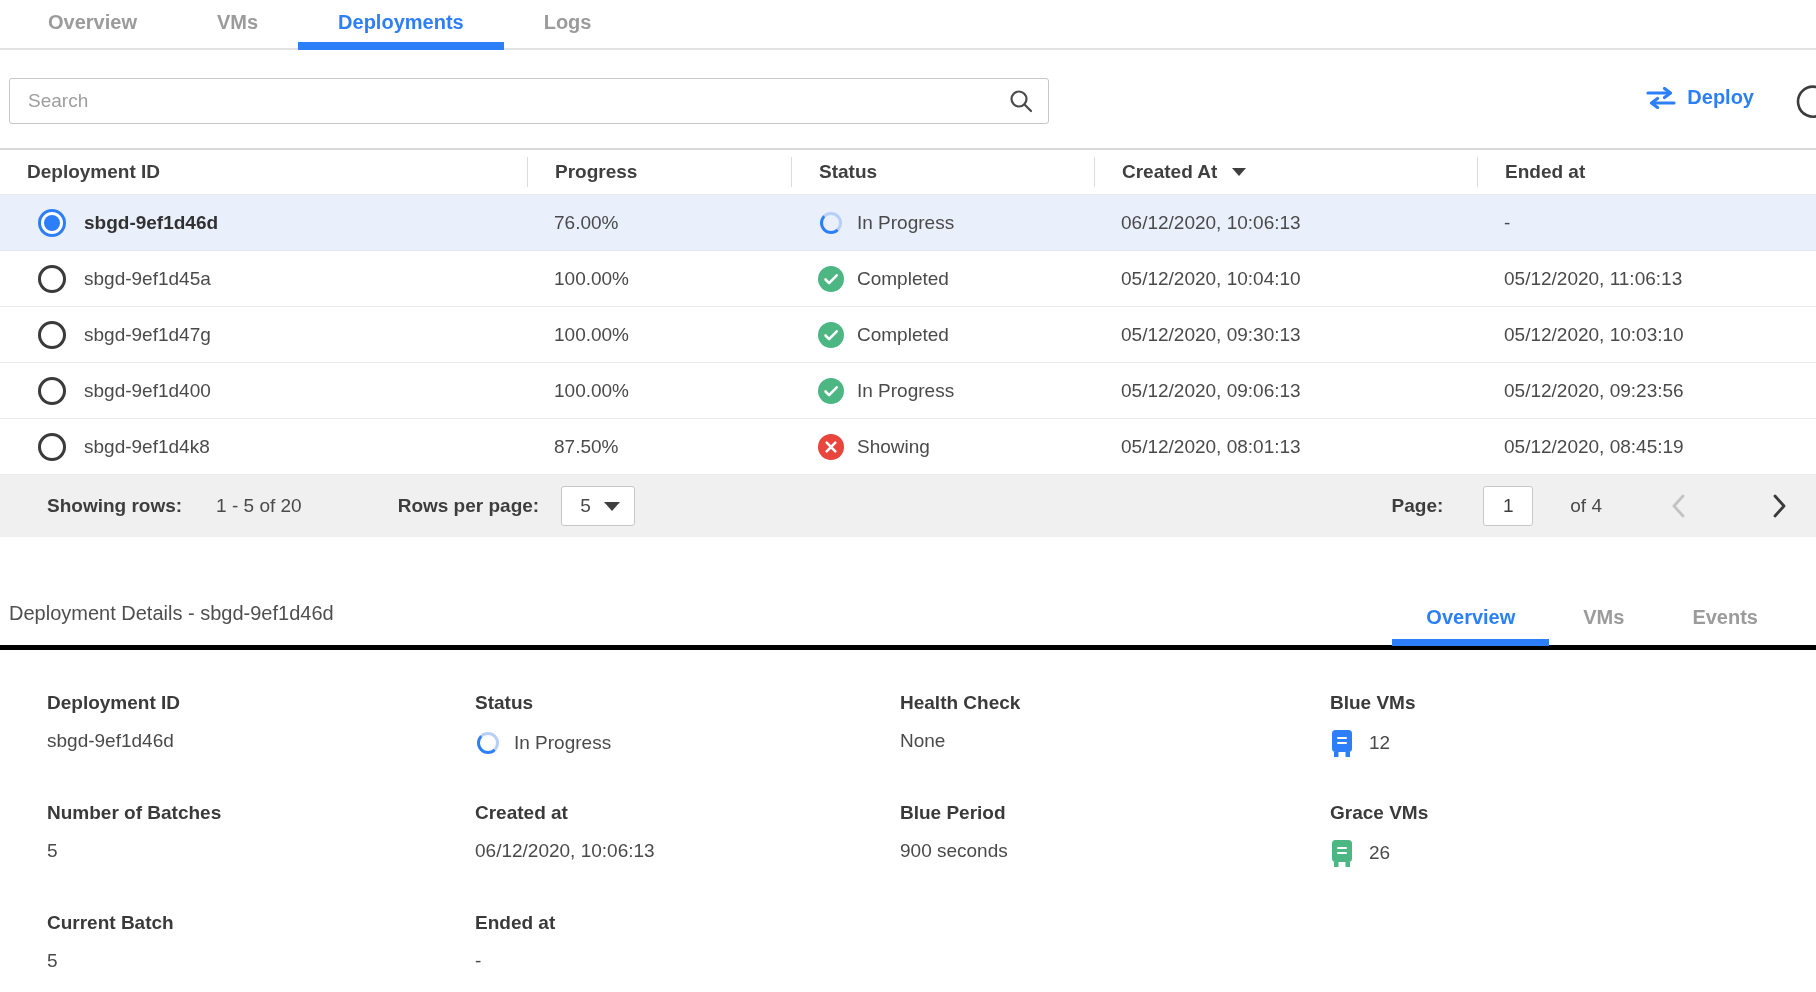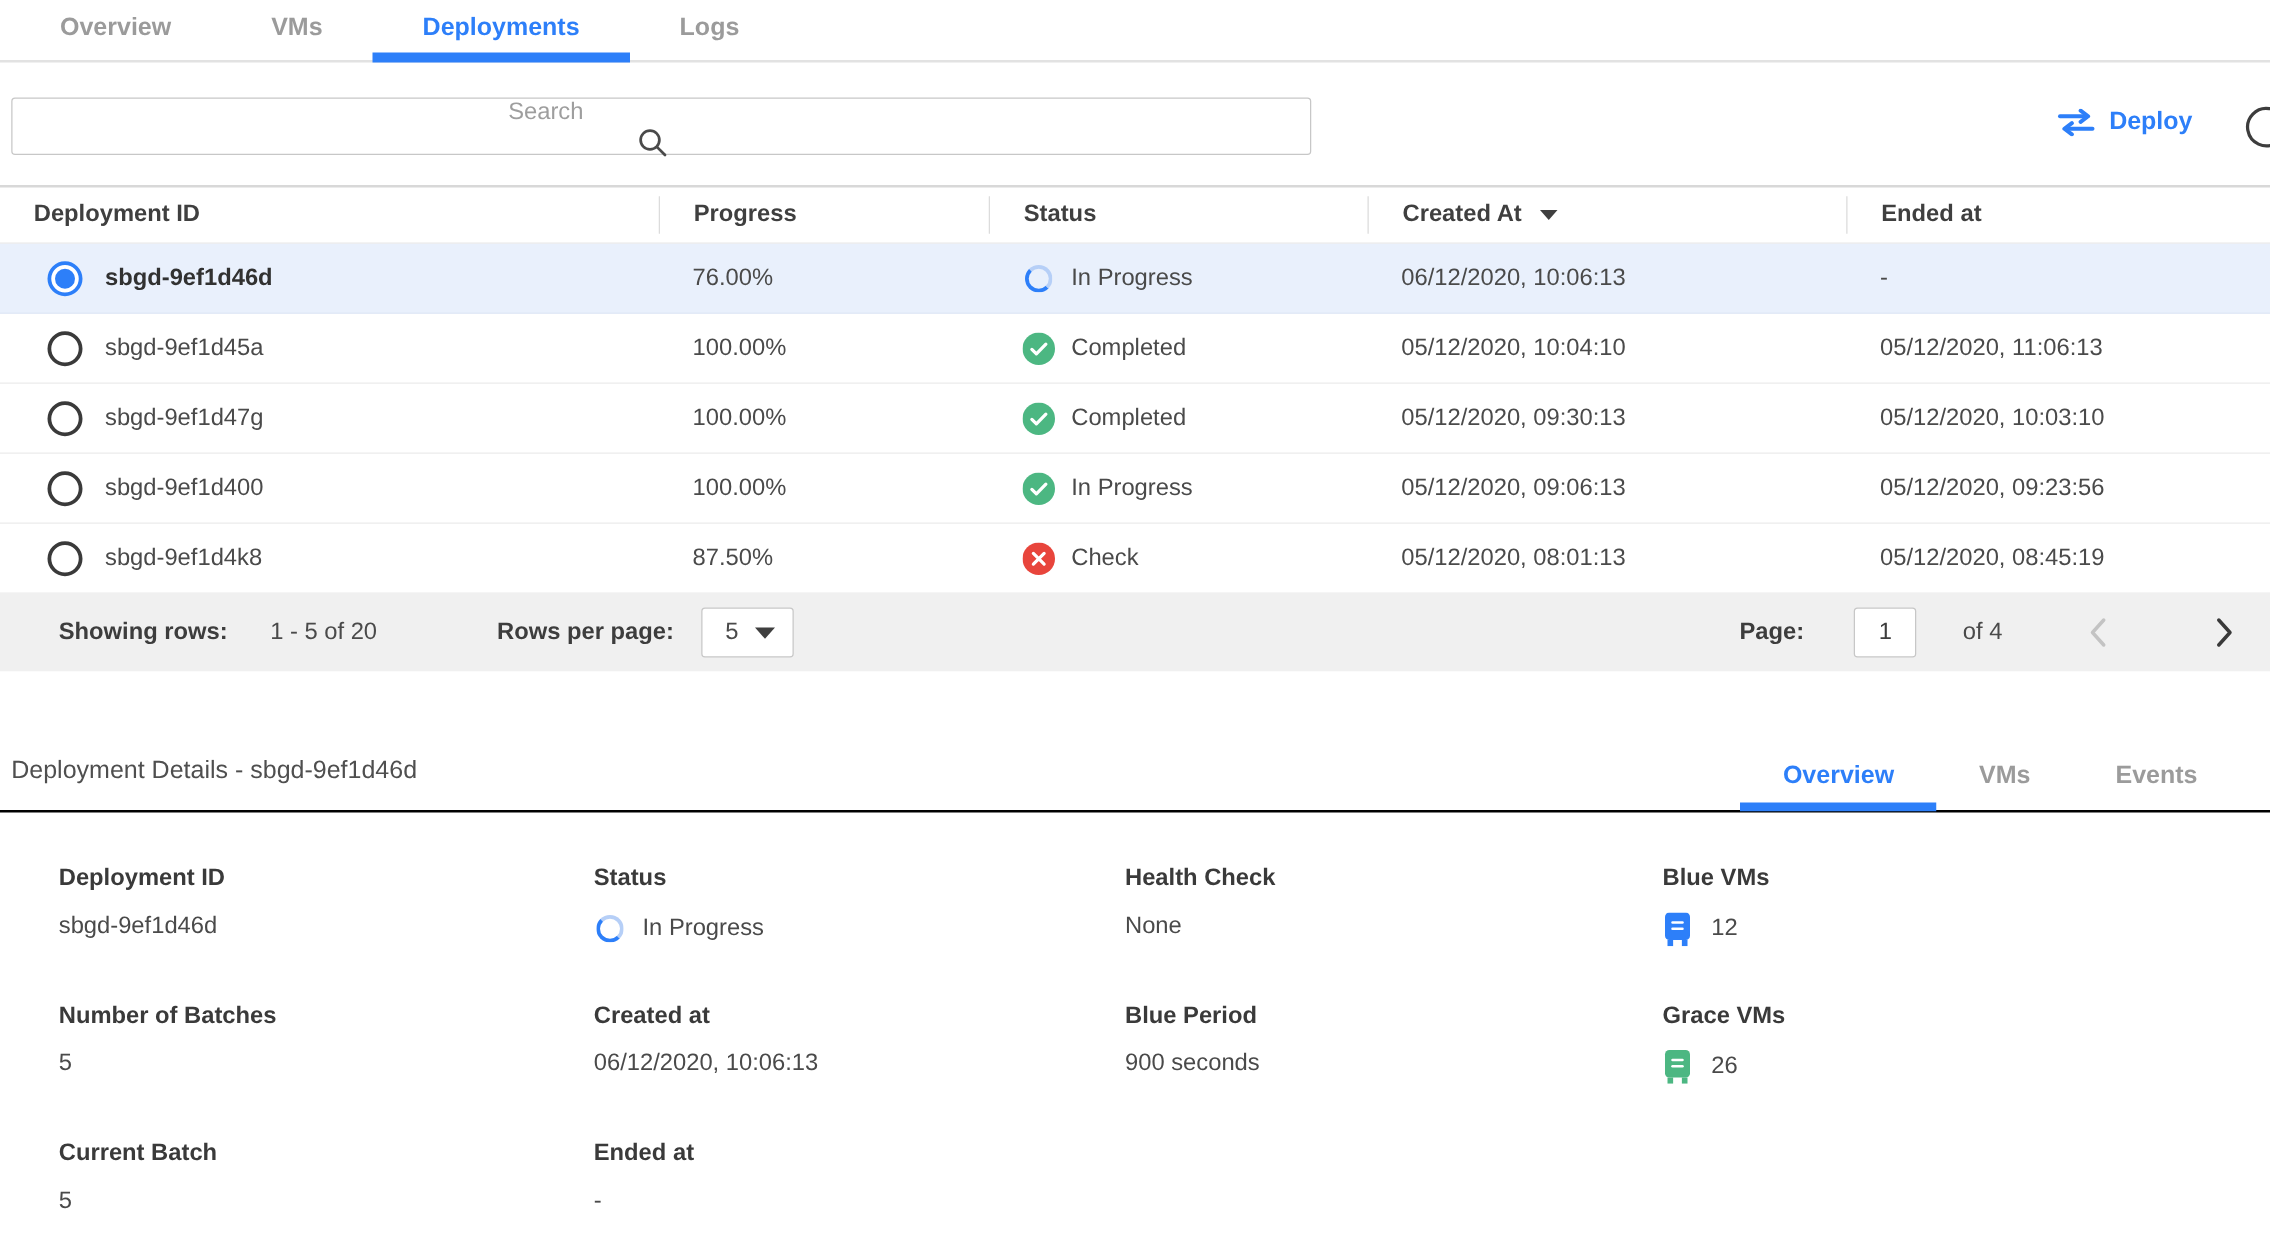--- a/index.html
+++ b/index.html
@@ -8,21 +8,21 @@
 
   
   .tabbar { display:flex; align-items:flex-end; height:50px; border-bottom:2px solid #e2e2e2; padding-left:8px; }
   .tab { padding:12px 40px 14px; font-size:20px; font-weight:700; color:#9b9b9b; position:relative; cursor:pointer; white-space:nowrap; }
   .tab.active { color:#2d7ff9; }
   .tab.active::after { content:""; position:absolute; left:0; right:0; bottom:-2px; height:8px; background:#2d7ff9; }
 
   
   .toolbar { position:relative; height:98px; }
   .search-wrap { position:absolute; left:9px; top:28px; width:1040px; height:46px;
-    border:1px solid #c7c7c7; border-radius:3px; display:flex; align-items:center; background:#fff;flex-direction:column; }
+    border:1px solid #c7c7c7; border-radius:3px; display:flex; align-items:center; background:#fff; }
   .search-wrap input { flex:1; border:none; outline:none; font-size:19px; padding:0 18px;
     font-family:"Liberation Sans", sans-serif; color:#424242; background:transparent; }
   .search-wrap input::placeholder { color:#9e9e9e; }
   .search-icon { margin-right:14px; display:flex; cursor:pointer; }
   .deploy-btn { position:absolute; right:62px; top:36px; display:flex; align-items:center; gap:11px;
     color:#2d7ff9; font-size:20px; font-weight:700; cursor:pointer; }
   .refresh { position:absolute; left:1795px; top:33px; cursor:pointer; }
 
   
   .thead { display:flex; align-items:center; height:47px; border-top:2px solid #d8d8d8;
@@ -61,21 +61,21 @@
   .select-caret { width:0; height:0; border-left:8px solid transparent; border-right:8px solid transparent; border-top:9px solid #3f3f3f; }
   .pager { margin-left:auto; display:flex; align-items:center;gap:22px; }
   .page-input { width:50px; height:40px; margin-left:18px; border:1px solid #c7c7c7; border-radius:3px;
     text-align:center; font-size:19px; color:#3d3d3d; background:#fff; outline:none; font-family:"Liberation Sans", sans-serif; }
   .of-label { margin-left:15px; }
   .nav-btn { background:none; border:none; cursor:pointer; display:flex; align-items:center; padding:4px; }
   .nav-prev { margin-left:42px; }
   .nav-next { margin-left:56px; }
 
   
-  .details-head { display:flex; align-items:flex-end; border-bottom:2px solid #000000; padding-left:9px; height:113px; }
+  .details-head { display:flex; align-items:flex-end; border-bottom:5px solid #000000; padding-left:9px; height:113px; }
   .details-title { font-size:20px; color:#4f4f4f; padding-bottom:20px; }
   .details-tabs { margin-left:auto; display:flex; padding-right:24px; }
   .dtab { padding:12px 34px 16px; font-size:20px; font-weight:700; color:#9b9b9b; position:relative; cursor:pointer; }
   .dtab.active { color:#2d7ff9; }
   .dtab.active::after { content:""; position:absolute; left:0; right:0; bottom:-1px; height:7px; background:#2d7ff9; }
 
   .details-grid { padding:42px 0 0 47px; display:grid; grid-template-columns:428px 425px 430px auto; }
   .field { margin-bottom:46px; }
   .field-label { font-size:19px; font-weight:700; color:#3a3a3a; margin-bottom:16px; }
   .field-value-row { display:flex; align-items:center; font-size:19px; color:#4a4a4a; }
@@ -219,21 +219,21 @@
       </div>
       <div class="td c2">87.50%</div>
       <div class="td c3">
         <span class="sicon icon-cross">
 
           <svg class="cross" width="26" height="26" viewBox="0 0 26 26">
             <circle cx="13" cy="13" r="13" fill="#e8453c"></circle>
             <path d="M8.7 8.7 L17.3 17.3 M17.3 8.7 L8.7 17.3" stroke="#fff" stroke-width="2.6" stroke-linecap="round"></path>
           </svg>
         </span>
-        <span>Check</span>
+        <span>Showing</span>
       </div>
       <div class="td c4">05/12/2020, 08:01:13</div>
       <div class="td c5">05/12/2020, 08:45:19</div>
     </div>
     </div>
 
   <div class="tfoot">
     <span class="bold">Showing rows:</span>
     <span class="show-val">1 - 5 of 20</span>
     <span class="bold rpp-label">Rows per page:</span>

